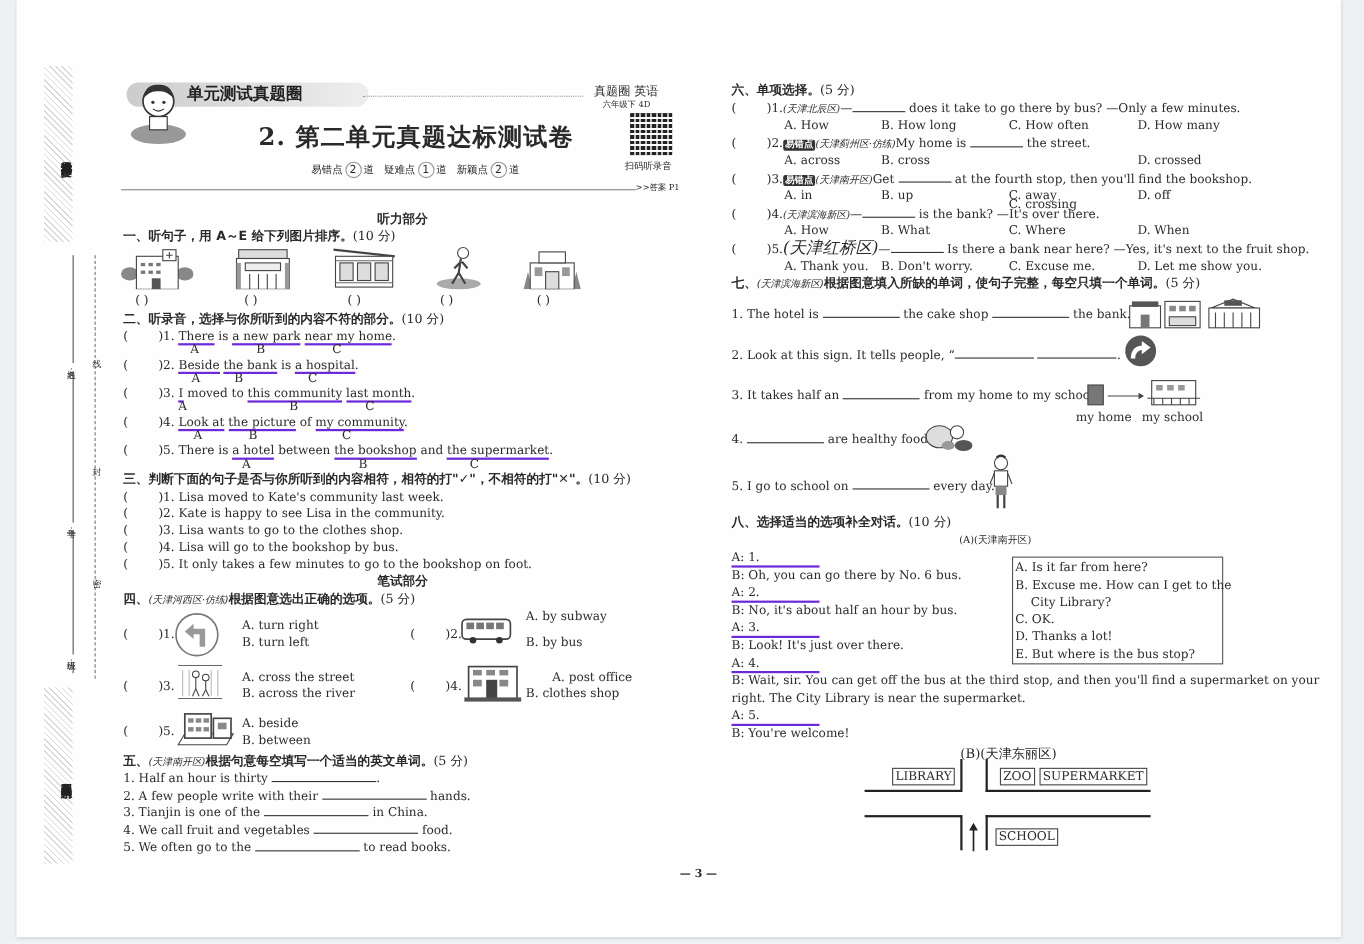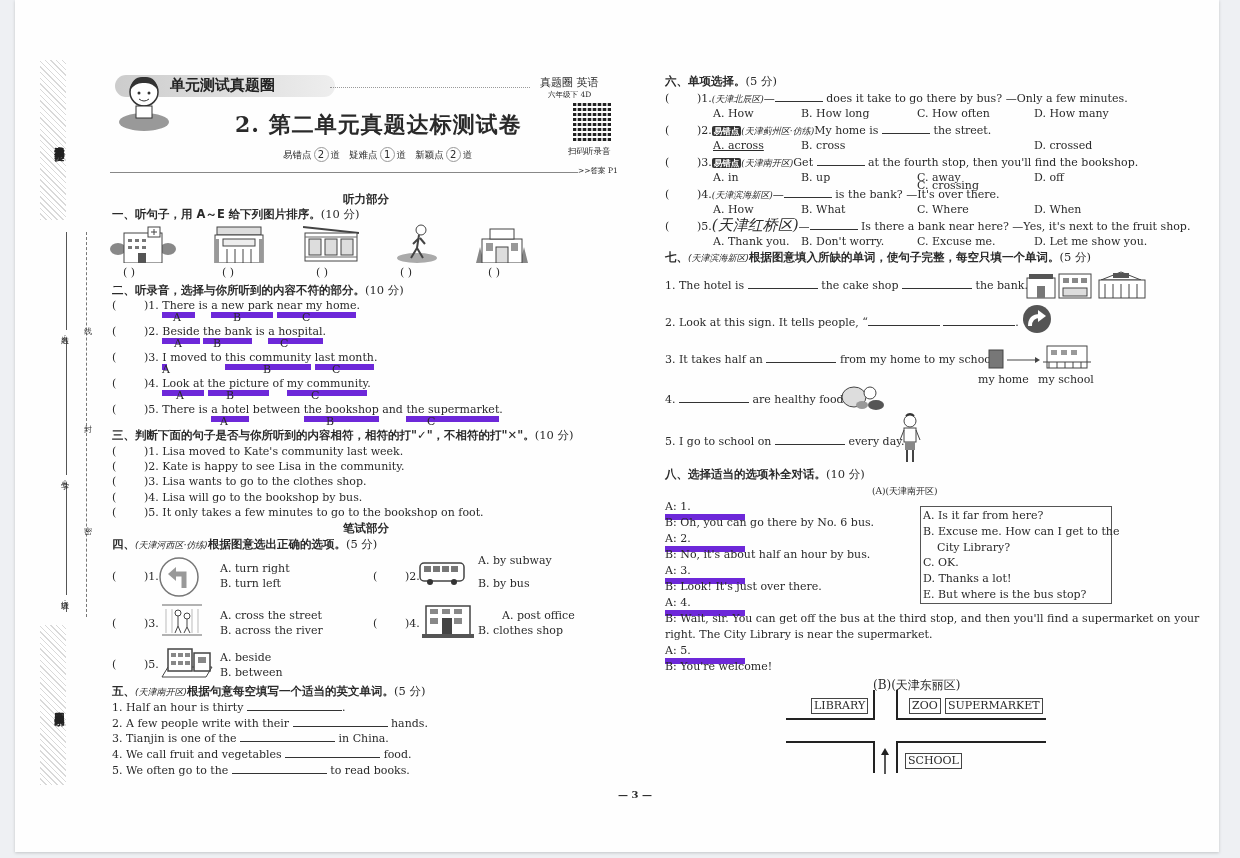--- a/index.html
+++ b/index.html
@@ -6,21 +6,21 @@
   body{width:1240px;height:858px;background:#eef0f3;position:relative;overflow:hidden;
        font-family:"DejaVu Serif","Liberation Serif",serif;color:#2a2a2a;}
   .page{position:absolute;left:15px;top:0;width:1204px;height:852px;background:#fefefe;
         box-shadow:0 1px 3px rgba(0,0,0,.18);}
   .abs{position:absolute;white-space:nowrap;}
   .t{font-size:11px;line-height:15px;}
   .sec{font-family:"DejaVu Sans","Liberation Sans",sans-serif;font-weight:bold;font-size:11.5px;}
   .sec .src{font-weight:normal;font-size:9px;font-style:italic;}
   .sec .pts{font-weight:normal;font-family:"DejaVu Serif",serif;}
   .par{display:inline-block;width:32px;}
-  .u{border-bottom:6px solid #6d28d9;padding-bottom:0;}
+  .u{border-bottom:2px solid #6d28d9;padding-bottom:0;}
   .blank{display:inline-block;border-bottom:1px solid #333;height:11px;vertical-align:baseline;}
   .abc{position:absolute;font-size:11px;}
   .badge{background:#333;color:#fff;font-size:8.5px;padding:0 2px;font-family:"DejaVu Sans",sans-serif;font-weight:bold;border-radius:2px;}
   
   .strip{position:absolute;left:40px;width:26px;background:repeating-linear-gradient(45deg,#d9d9d9 0 1px,#fff 1px 4px);}
   .strip .inner{position:absolute;left:0;right:0;font-family:"DejaVu Sans",sans-serif;font-size:10px;font-weight:bold;
       writing-mode:vertical-rl;text-align:center;color:#222;}
   .vline{position:absolute;border-left:1px solid #555;}
   .vdash{position:absolute;border-left:1px dashed #777;}
   .vlabel{position:absolute;font-family:"DejaVu Sans",sans-serif;font-size:8px;writing-mode:vertical-rl;color:#333;}
@@ -289,21 +289,21 @@
   <span class="par">(</span><span>)1.</span><span class="src" style="font-size:9px;font-style:italic;">(天津北辰区)</span><span>—</span><span class="blank" style="width:48px;"></span> <span>does it take to go there by bus? —Only a few minutes.</span>
 </div>
 <div class="abs t" style="left:713px;top:106px;">A. How</div>
 <div class="abs t" style="left:801px;top:106px;">B. How long</div>
 <div class="abs t" style="left:917px;top:106px;">C. How often</div>
 <div class="abs t" style="left:1034px;top:106px;">D. How many</div>
 
 <div class="abs t" style="left:665px;top:122px;">
   <span class="par">(</span><span>)2.</span><span class="badge">易错点</span><span style="font-size:9px;font-style:italic;">(天津蓟州区·仿练)</span><span>My home is</span> <span class="blank" style="width:48px;"></span> <span>the street.</span>
 </div>
-<div class="abs t" style="left:713px;top:138px;text-decoration:underline;">A. across</div>
+<div class="abs t" style="left:713px;top:138px;">A. across</div>
 <div class="abs t" style="left:801px;top:138px;">B. cross</div>
 <div class="abs t" style="left:917px;top:138px;margin-top:40px;">C. crossing</div>
 <div class="abs t" style="left:1034px;top:138px;">D. crossed</div>
 
 <div class="abs t" style="left:665px;top:154px;">
   <span class="par">(</span><span>)3.</span><span class="badge">易错点</span><span style="font-size:9px;font-style:italic;">(天津南开区)</span><span>Get</span> <span class="blank" style="width:48px;"></span> <span>at the fourth stop, then you'll find the bookshop.</span>
 </div>
 <div class="abs t" style="left:713px;top:170px;">A. in</div>
 <div class="abs t" style="left:801px;top:170px;">B. up</div>
 <div class="abs t" style="left:917px;top:170px;text-align:center;">C. away</div>

